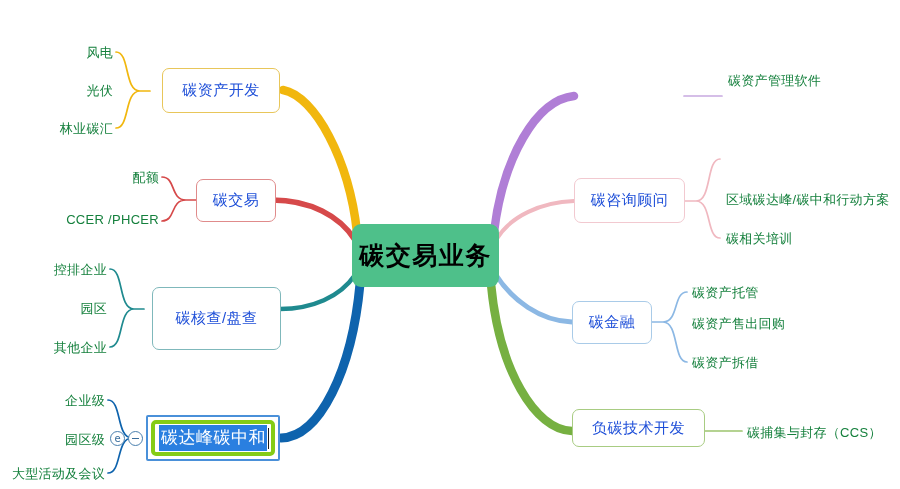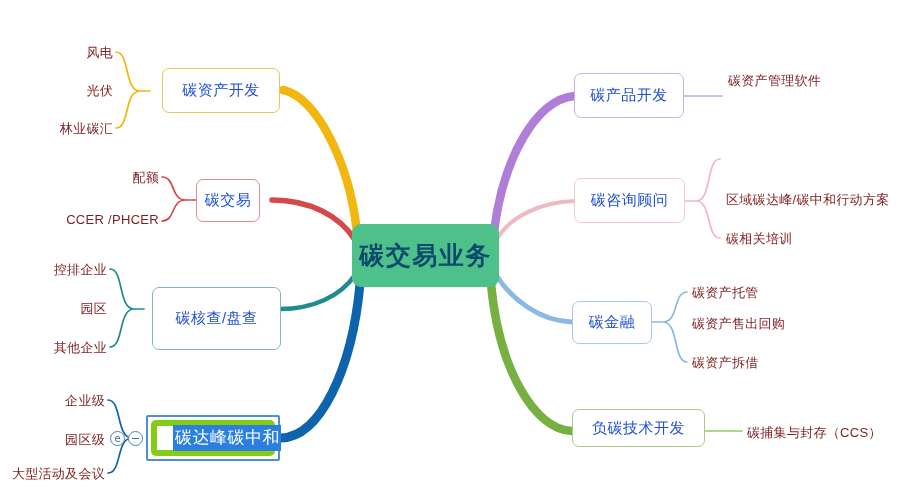--- a/index.html
+++ b/index.html
@@ -24,21 +24,21 @@
   .center-node {
     position: absolute;
     left: 352px; top: 224px;
     width: 147px; height: 63px;
     background: #4ec08a;
     border-radius: 9px;
     display: flex; align-items: center; justify-content: center;
     z-index: 6;
   }
   .center-node span {
-    color: #0c4a6e;
+    color: #000000;
     font-size: 25px;
     font-weight: bold;
     letter-spacing: 1.5px;
     white-space: nowrap;
   }
 
   
   .node {
     position: absolute;
     background: #ffffff;
@@ -51,45 +51,45 @@
     font-size: 15px;
     color: #1d4ed8;
     white-space: nowrap;
     letter-spacing: .5px;
   }
 
   
   .leaf {
     position: absolute;
     font-size: 13px;
-    color: #7f1d1d;
+    color: #15803d;
     white-space: nowrap;
     z-index: 5;
     letter-spacing: .3px;
   }
   .leaf.right { text-align: left; }
   .leaf.left  { text-align: right; transform: translateX(-100%); }
 
   
   .node-selected {
     position: absolute;
     left: 146px; top: 415px;
     width: 134px; height: 46px;
     background: #ffffff;
     border: 2px solid #4a90d9;
     border-radius: 2px;
     z-index: 7;
     padding: 3px;
   }
   .node-selected .inner-frame {
     width: 100%; height: 100%;
-    border: 6px solid #84cc16;
+    border: 4px solid #84cc16;
     border-radius: 5px;
     display: flex; align-items: center;
-    padding-left: 16px;
+    padding-left: 4px;
   }
   .node-selected .sel-text {
     background: #2a7fe0;
     color: #ffffff;
     font-size: 17px;
     white-space: nowrap;
     padding: 1px 1px 2px 2px;
     letter-spacing: .5px;
   }
   .node-selected .caret {
@@ -158,21 +158,21 @@
   </svg>
 
   <div class="center-node">
     <span>碳交易业务</span>
   </div>
 
   <div class="node" style="left:162px; top:68px; width:118px; height:45px; border-color:#e8c65a;">
     <span>碳资产开发</span>
   </div>
 
-  <div class="node" style="left:196px; top:179px; width:64px; height:43px; border-color:#e08b8b;">
+  <div class="node" style="left:196px; top:179px; width:80px; height:43px; border-color:#e08b8b;">
     <span>碳交易</span>
   </div>
 
   <div class="node" style="left:152px; top:287px; width:129px; height:63px; border-color:#7fb8bb;">
     <span>碳核查/盘查</span>
   </div>
 
   <div class="node-selected">
     <div class="inner-frame">
       <span class="sel-text">碳达峰碳中和</span>
@@ -180,23 +180,20 @@
     </div>
   </div>
 
   <div class="handle" style="left:110px; top:431px;">
     <span class="glyph">e</span>
   </div>
   <div class="handle" style="left:128px; top:431px;">
     <div class="bar"></div>
   </div>
 
-  <div class="node" style="left:574px; top:73px; width:110px; height:45px; border-color:#cbb0e0;">
-    <span>碳产品开发</span>
-  </div>
 
   <div class="node" style="left:574px; top:178px; width:111px; height:45px; border-color:#f2c9d0;">
     <span>碳咨询顾问</span>
   </div>
 
   <div class="node" style="left:572px; top:301px; width:80px; height:43px; border-color:#a9cbe8;">
     <span>碳金融</span>
   </div>
 
   <div class="node" style="left:572px; top:409px; width:133px; height:38px; border-color:#a8cc82;">

